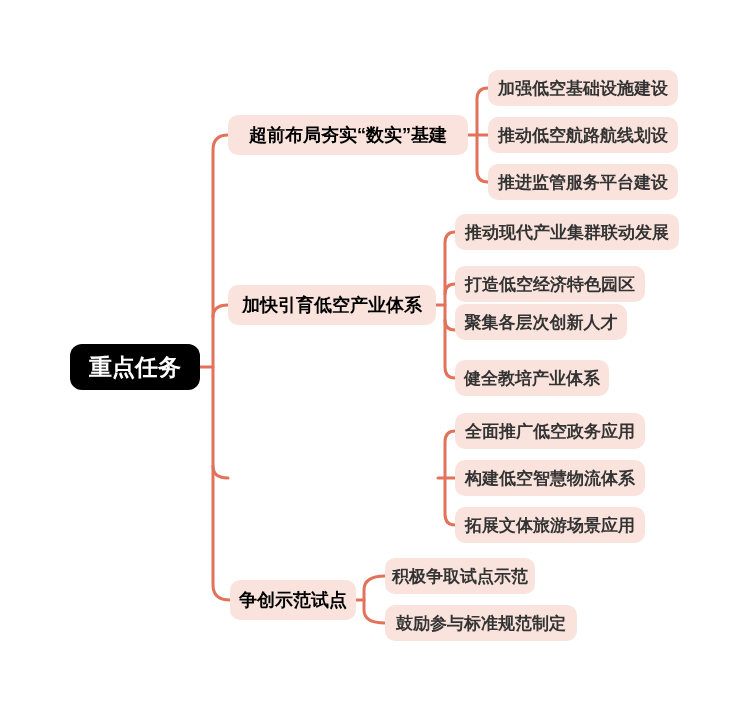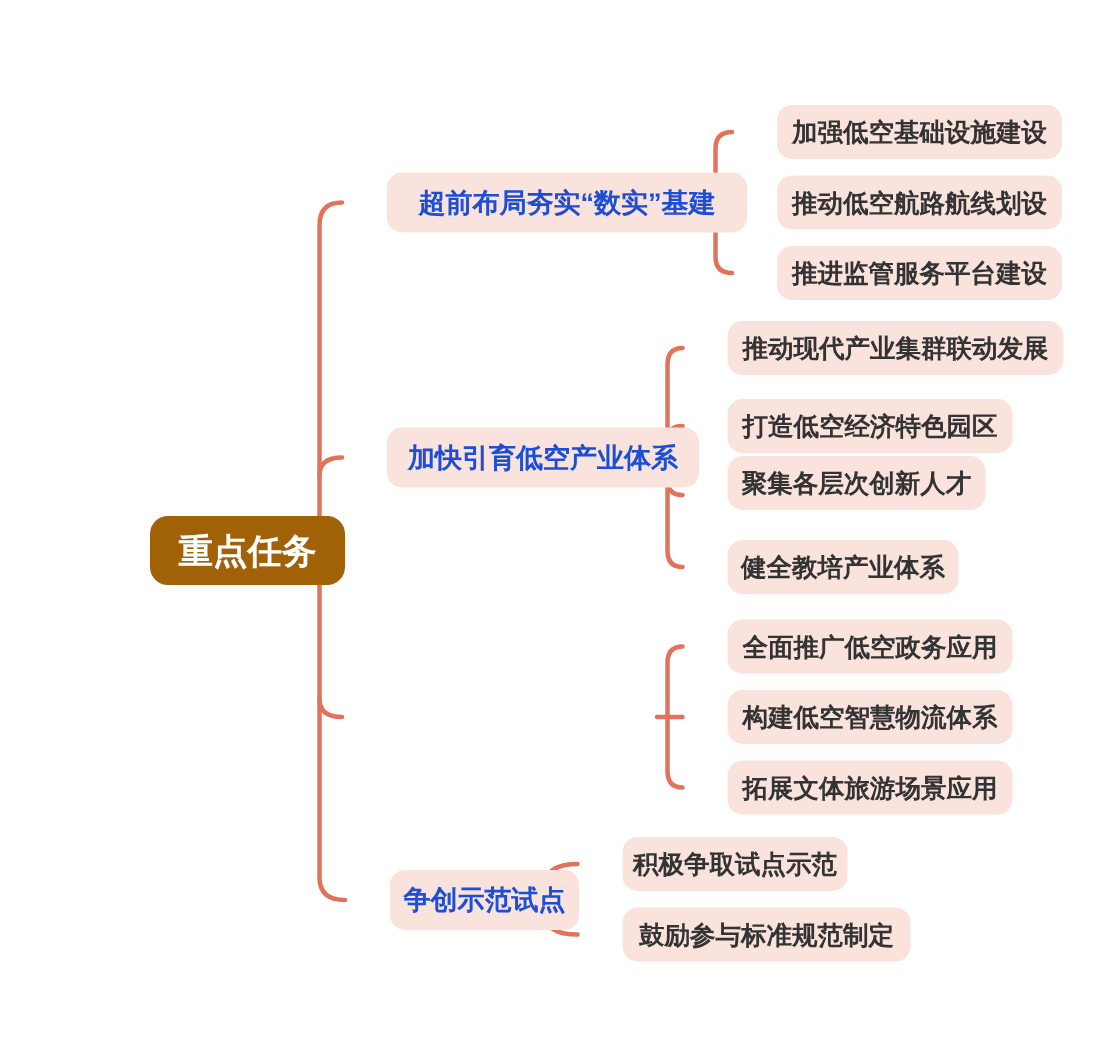--- a/index.html
+++ b/index.html
@@ -10,31 +10,30 @@
     font-family:"Liberation Sans","DejaVu Sans",sans-serif;
     overflow:hidden;
   }
   .links{position:absolute;left:0;top:0;width:740px;height:707px;}
   .node{
     position:absolute;
     display:flex;align-items:center;justify-content:center;
     box-sizing:border-box;
     border-radius:10px;
     white-space:nowrap;
-    margin-left:30px;
   }
   .root-node{
-    background:#a16207;
+    background:#000000;
     color:#ffffff;
     font-size:23px;font-weight:700;
     border-radius:12px;
   }
   .branch-node{
     background:#F9E3DC;
-    color:#1d4ed8;
+    color:#000000;
     font-size:18px;font-weight:700;
   }
   .child-node{
     background:#F9E3DC;
     color:#333333;
     font-size:17px;font-weight:600;
   }
 </style>
 </head>
 <body>

